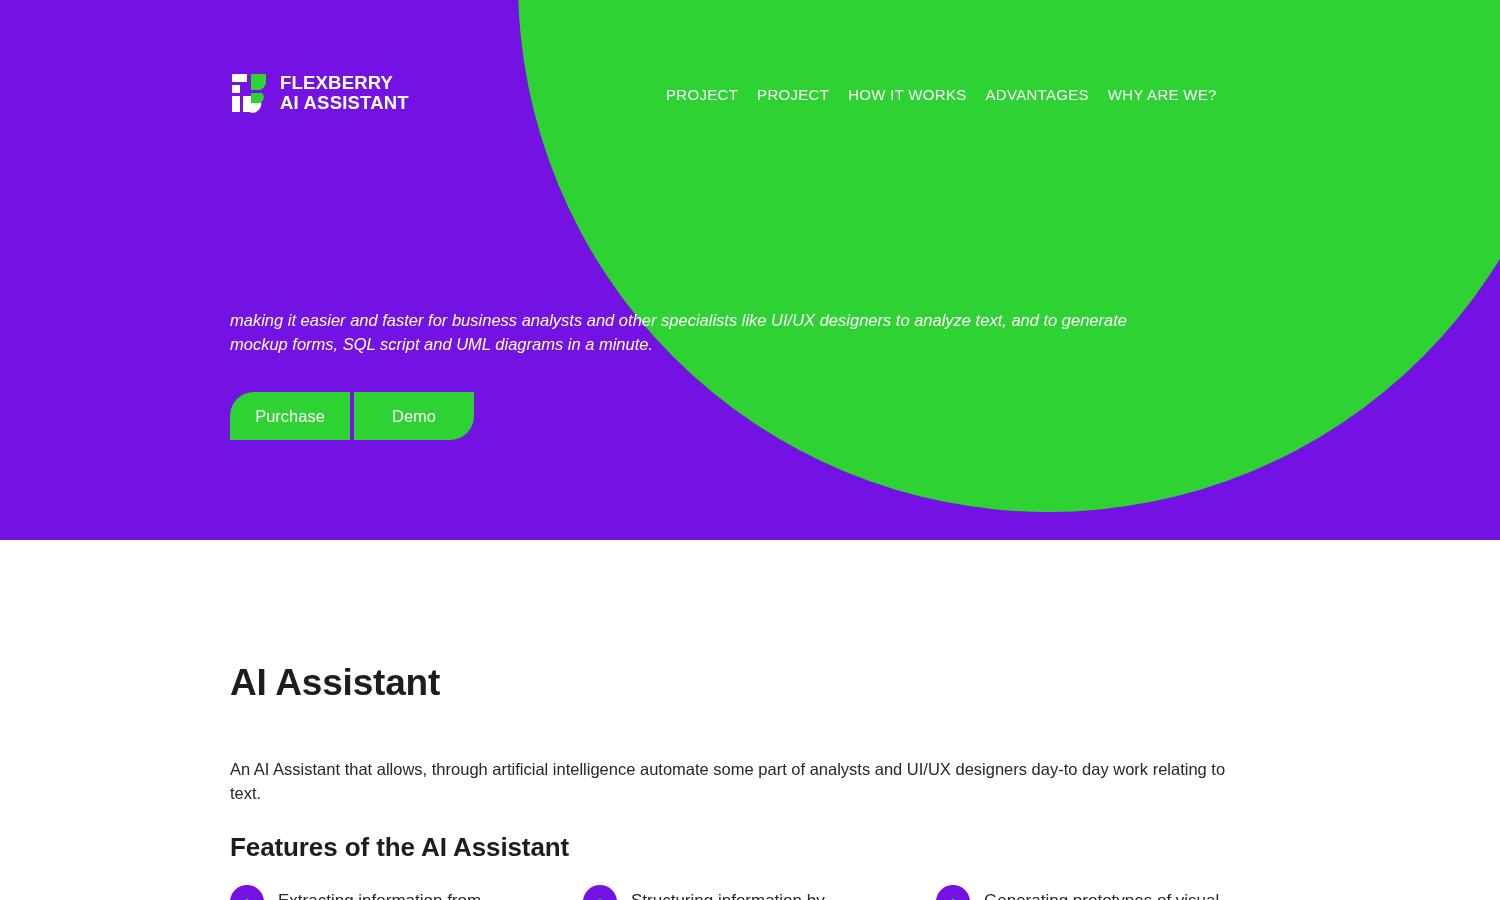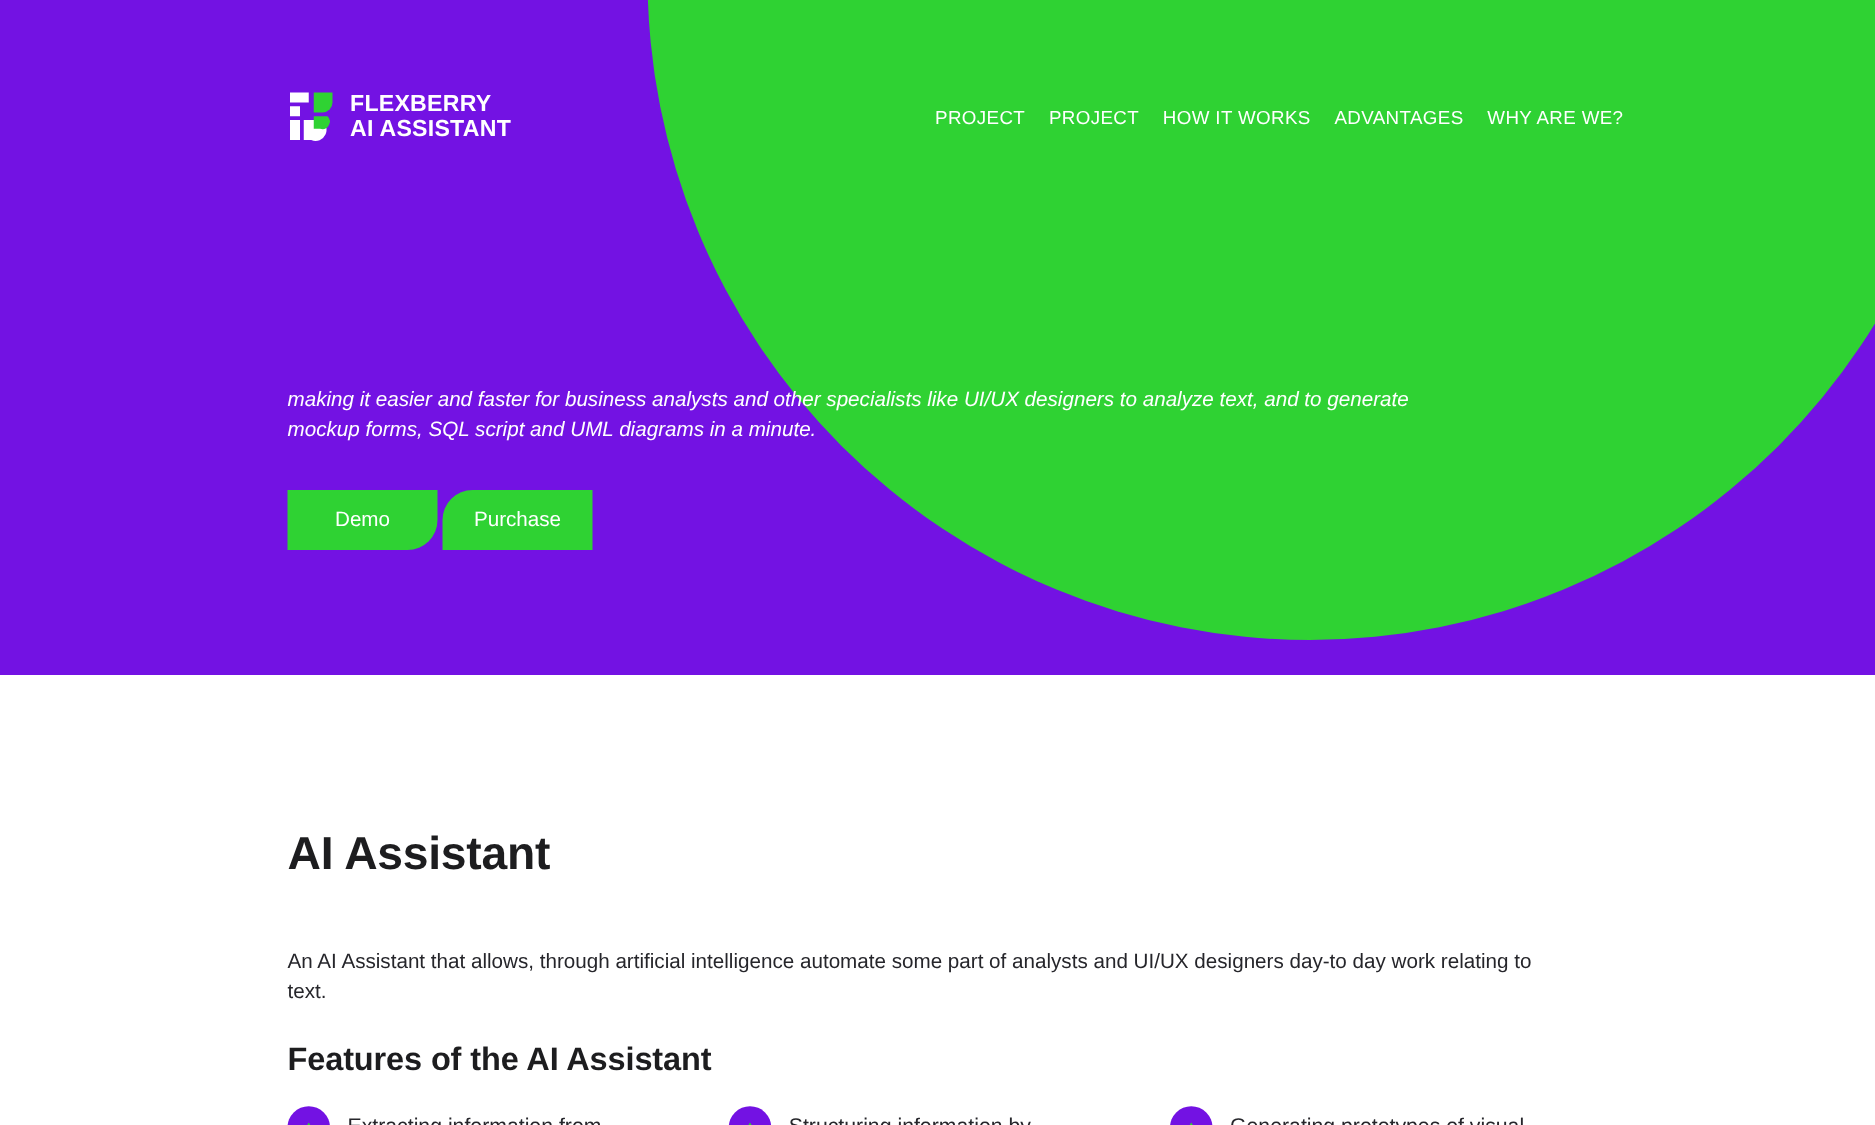--- a/index.html
+++ b/index.html
@@ -66,21 +66,21 @@
     color: #ffffff;
     font-size: 18.5px;
     font-weight: bold;
     line-height: 1.08;
     letter-spacing: 0.2px;
     white-space: pre-line;
   }
 
   .nav {
     position: absolute;
-    left: 748px;
+    left: 666px;
     top: 86px;
     display: flex;
     align-items: center;
     gap: 19px;
   }
   .nav a {
     color: #ffffff;
     font-size: 15px;
     letter-spacing: 0.3px;
     text-decoration: none;
@@ -237,22 +237,22 @@
         <a href="#">PROJECT</a>
         <a href="#">HOW IT WORKS</a>
         <a href="#">ADVANTAGES</a>
         <a href="#">WHY ARE WE?</a>
       </nav>
     </div>
 
     <p class="hero-sub">making it easier and faster for business analysts and other specialists like UI/UX designers to analyze text, and to generate mockup forms, SQL script and UML diagrams in a minute.</p>
 
     <div class="hero-actions">
+      <button class="btn btn-purchase">Purchase</button>
       <button class="btn btn-demo">Demo</button>
-      <button class="btn btn-purchase">Purchase</button>
     </div>
 
   </div>
 </div>
 
 <div class="section" style="height:360px;">
 
   <h2 class="sec-title">AI Assistant</h2>
 
   <p class="sec-para" style="top:218px;">An AI Assistant that allows, through artificial intelligence automate some part of analysts and UI/UX designers day-to day work relating to text.</p>

